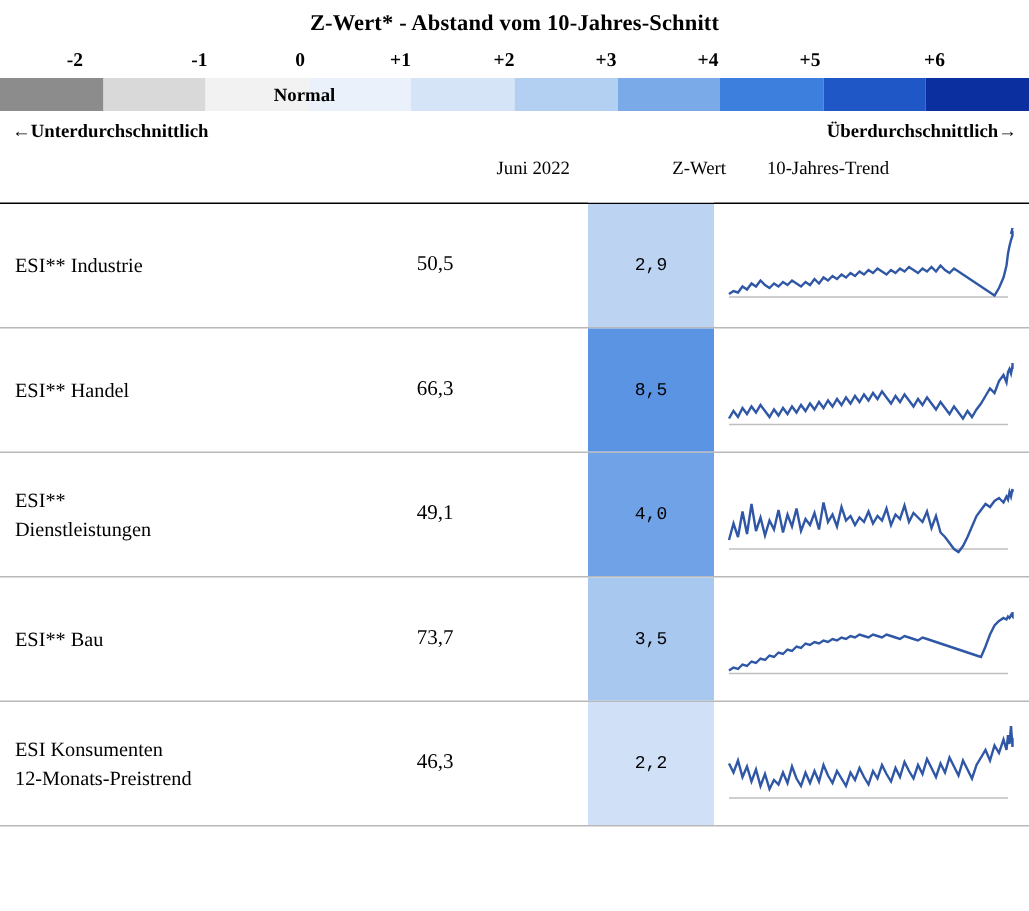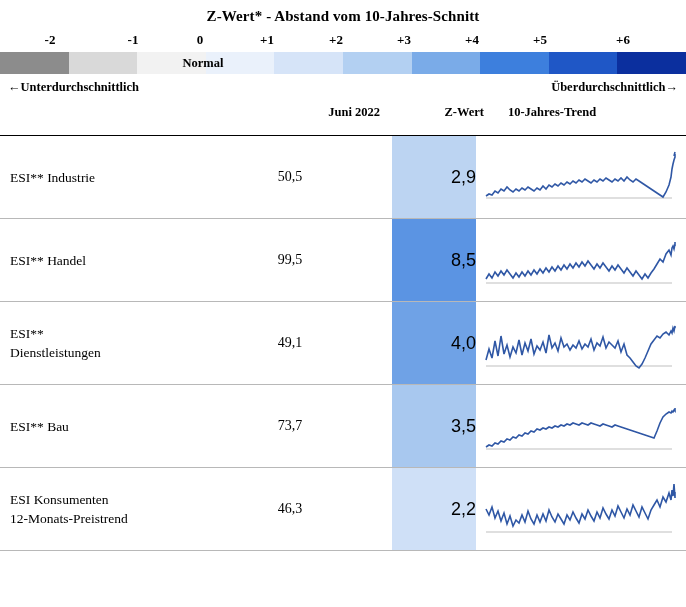--- a/index.html
+++ b/index.html
@@ -106,21 +106,21 @@
   }
   .hdr {
     position: relative;
     height: 32px;
     border-bottom: 1.5px solid #000;
   }
   .hdr-cell {
     position: absolute;
     top: 2px;
     font-size: 12.5px;
-    font-weight: bold;
+    font-weight: normal;
     font-family: "Liberation Serif", serif;
   }
   .hdr-value { left: 200px; width: 180px; text-align: right; }
   .hdr-z { left: 400px; width: 84px; text-align: right; }
   .hdr-trend { left: 452px; width: 200px; text-align: center; }
 
   .row {
     position: relative;
     height: 82px;
     border-bottom: 1px solid #b8b8b8;
@@ -153,23 +153,23 @@
     text-align: center;
     font-size: 14px;
     font-family: "Liberation Serif", serif;
   }
   .cell-z {
     position: absolute;
     left: 392px;
     width: 84px;
     top: 50%;
     transform: translateY(-50%);
-    text-align: right;
-    font-size: 18px;
-    font-family: Liberation Sans, sans-serif;
+    text-align: center;
+    font-size: 12px;
+    font-family: Liberation Mono, monospace;
   }
   .cell-spark {
     position: absolute;
     left: 482px;
     top: 8px;
     width: 194px;
     height: 66px;
   }
   .cell-spark svg { display: block; }
 </style>
@@ -227,21 +227,21 @@
         <svg width="194" height="66" viewBox="0 0 194 66" xmlns="http://www.w3.org/2000/svg">
           <line x1="4" y1="54" x2="190" y2="54" stroke="#bfbfbf" stroke-width="1"></line>
           <polyline fill="none" stroke="#2f57a5" stroke-width="1.6" points="4,52 7,50 10,51 13,47 16,49 19,45 22,47 25,43 28,46 31,48 34,45 37,47 40,44 43,46 46,43 49,45 52,47 55,44 58,46 61,42 64,45 67,41 70,43 73,40 76,42 79,39 82,41 85,38 88,40 91,37 94,39 97,36 100,38 103,35 106,37 109,39 112,36 115,38 118,35 121,37 124,34 127,36 130,38 133,35 136,37 139,34 142,37 145,33 148,36 151,38 154,35 157,37 160,39 163,41 166,43 169,45 172,47 175,49 178,51 181,53 184,48 187,41 189,33 190,25 191,20 192,16 193,13 193,10 192,12 193,8"></polyline>
         </svg>
       </div>
     </div>
 
     <div class="row">
       <div class="row-zbg" style="background:#5b94e3;"></div>
       <div class="cell-label">ESI** Handel</div>
-      <div class="cell-value">99,5</div>
+      <div class="cell-value">66,3</div>
       <div class="cell-z">8,5</div>
       <div class="cell-spark">
         <svg width="194" height="66" viewBox="0 0 194 66" xmlns="http://www.w3.org/2000/svg">
           <line x1="4" y1="56" x2="190" y2="56" stroke="#bfbfbf" stroke-width="1"></line>
           <polyline fill="none" stroke="#2f57a5" stroke-width="1.6" points="4,52 7,47 10,51 13,45 16,49 19,44 22,48 25,43 28,47 31,51 34,46 37,50 40,45 43,49 46,44 49,48 52,43 55,47 58,42 61,46 64,41 67,45 70,40 73,44 76,39 79,43 82,38 85,42 88,37 91,41 94,36 97,40 100,35 103,39 106,34 109,38 112,42 115,37 118,41 121,36 124,40 127,44 130,39 133,43 136,38 139,42 142,46 145,41 148,45 151,49 154,44 157,48 160,52 163,47 166,51 169,46 172,42 175,37 178,32 181,35 184,27 187,23 189,28 190,21 191,19 192,22 193,17 193,19 193,15 193,17"></polyline>
         </svg>
       </div>
     </div>
 
     <div class="row">

